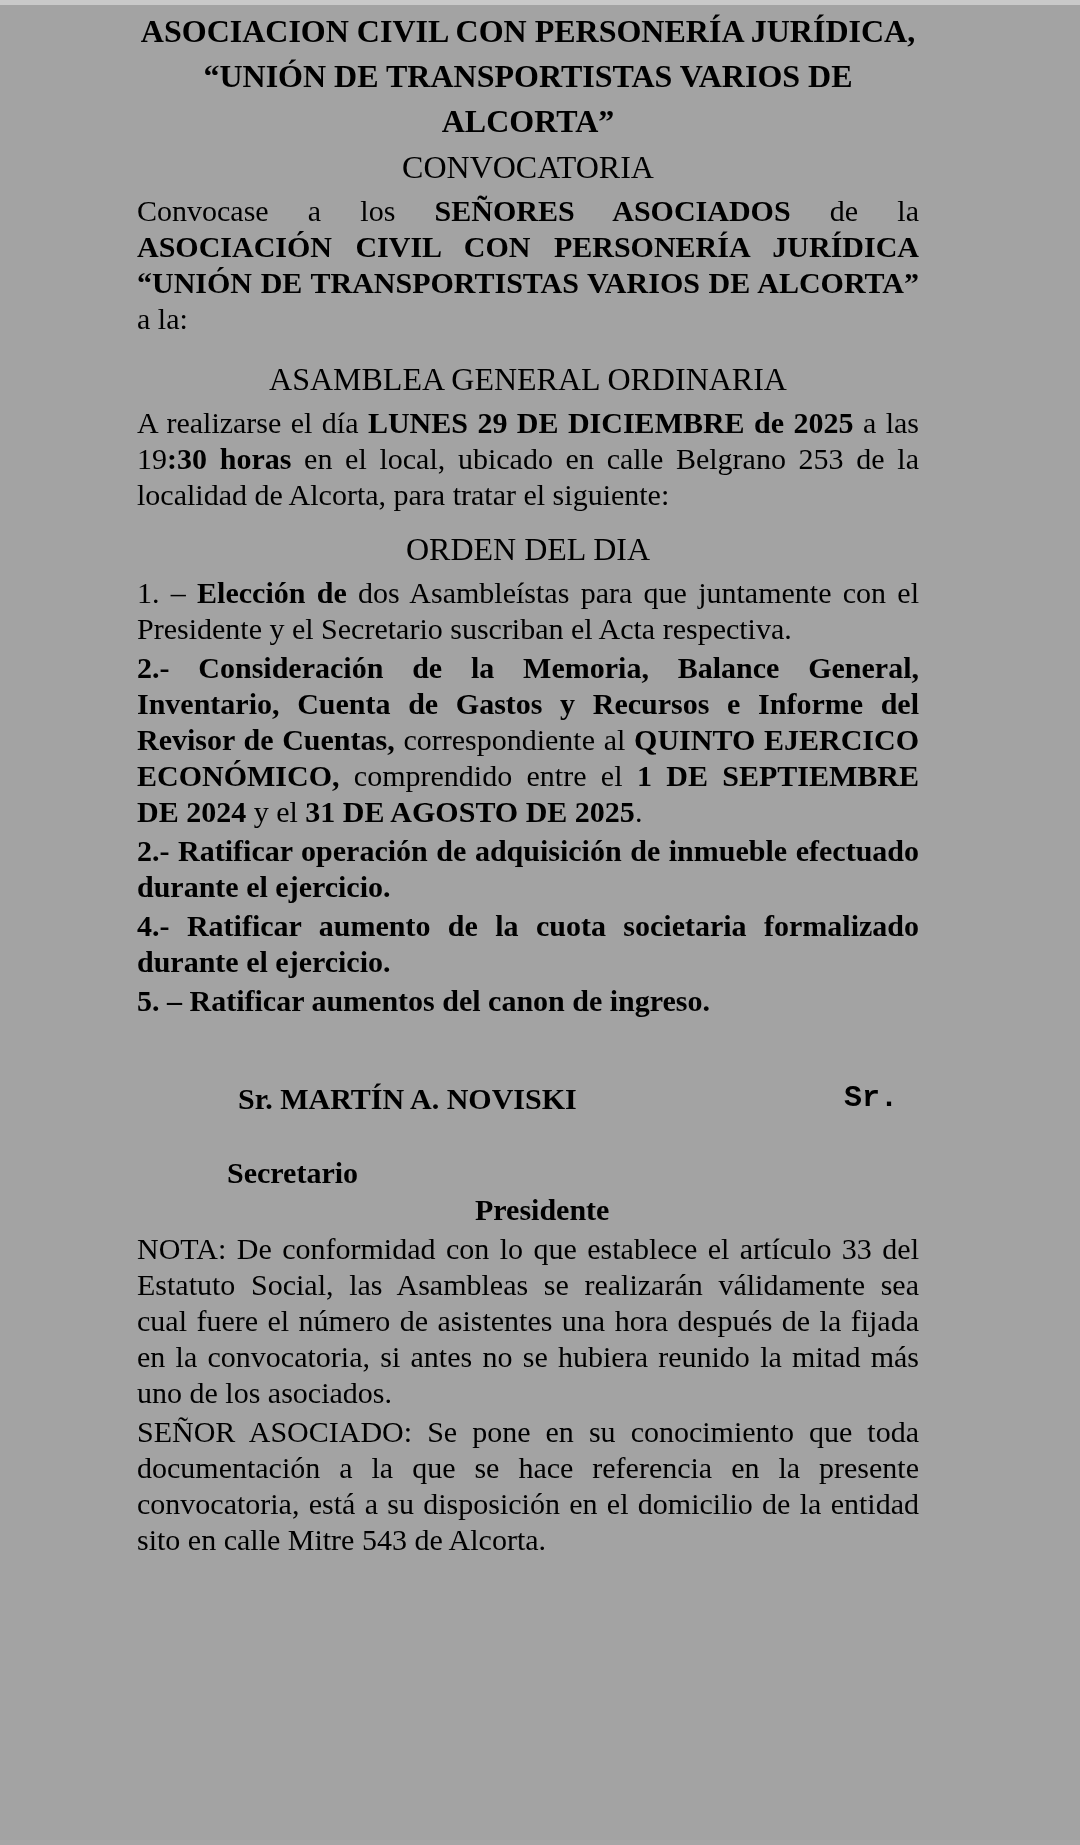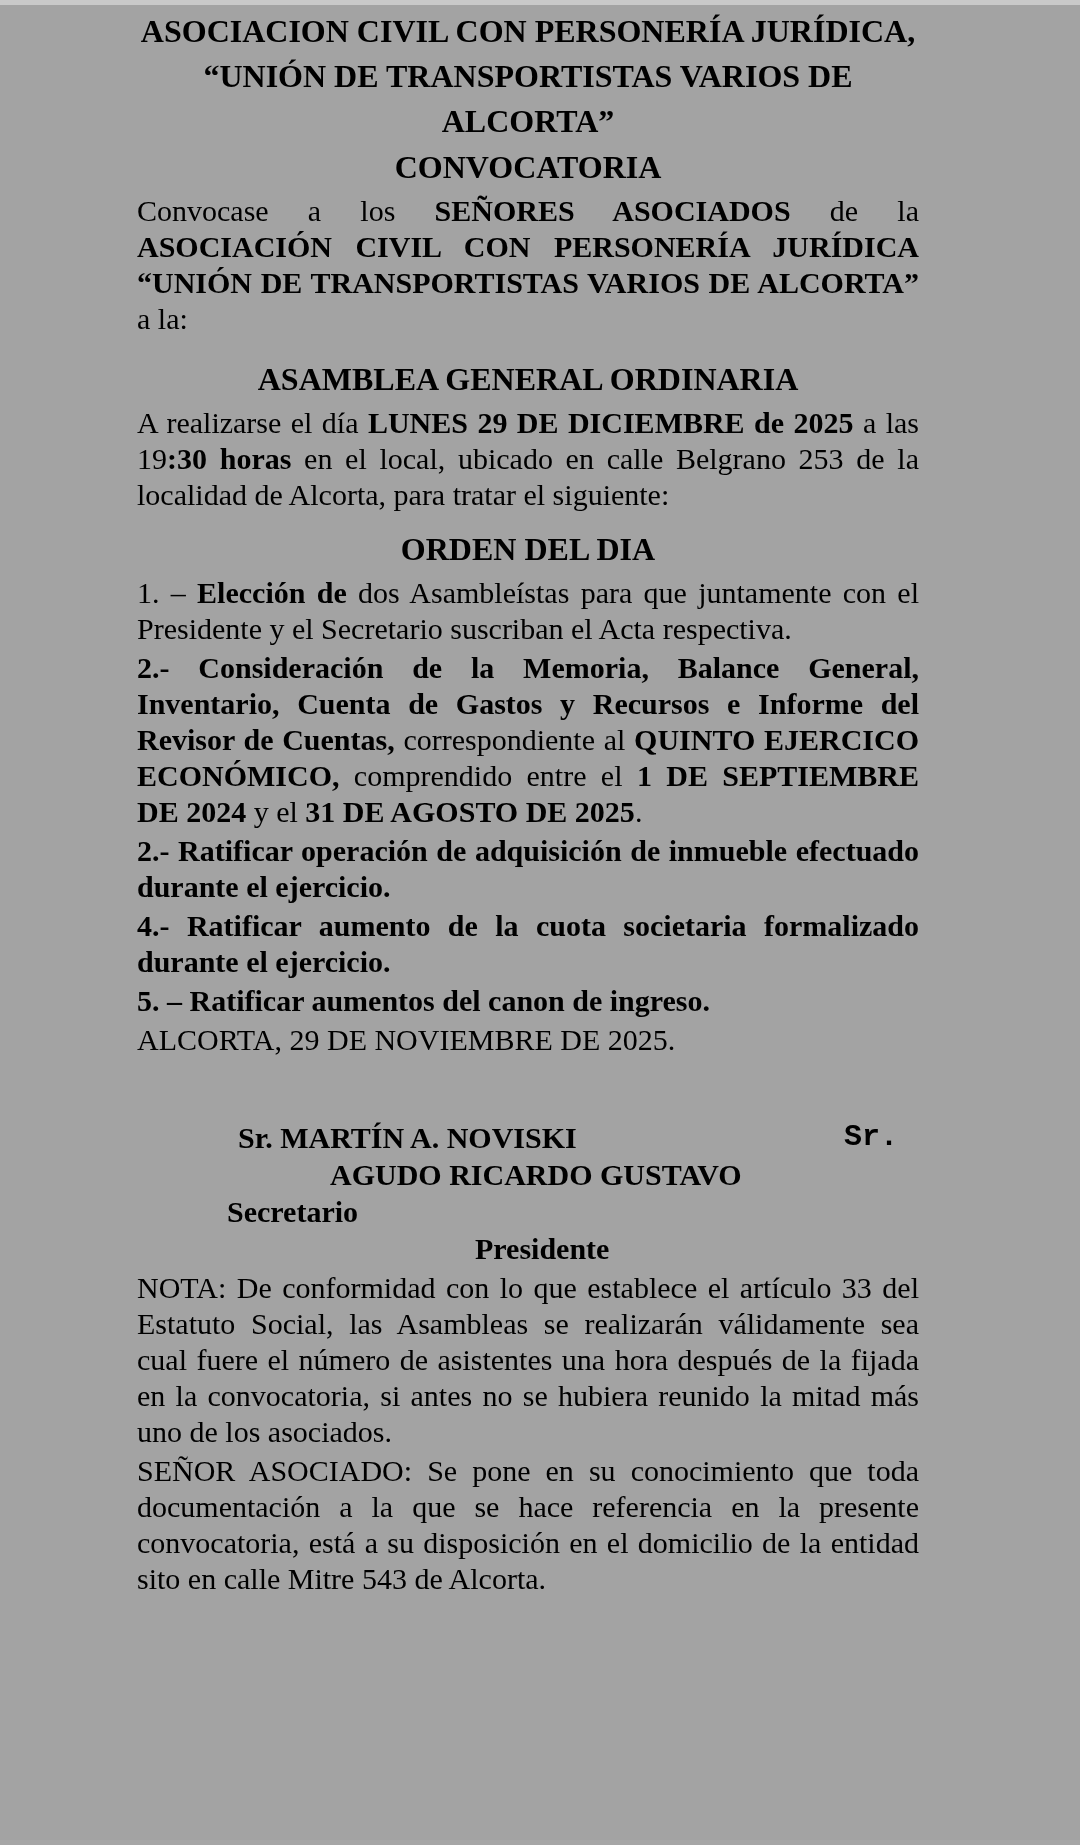--- a/index.html
+++ b/index.html
@@ -31,21 +31,21 @@
     font-size: 32px;
     line-height: 45px;
     font-weight: bold;
     text-align: center;
   }
   h1.doc-title span { display: block; }
   .h-center {
     margin: 8px;
     font-size: 32px;
     line-height: 36px;
-    font-weight: bold;
+    font-weight: normal;
     text-align: center;
   }
   .h-convocatoria { margin-top: 5px; }
   .h-asamblea     { margin-top: 24px; }
   .h-orden        { margin-top: 18px; }
   p.body {
     margin: 3px;
     text-align: justify;
     text-align-last: left;
   }
@@ -100,26 +100,24 @@
     <p class="body item-1"><span>1. – </span><span class="b">Elección de</span><span> dos Asambleístas para que juntamente con el Presidente y el Secretario suscriban el Acta respectiva.</span></p>
 
     <p class="body item-2"><span class="b">2.- Consideración de la Memoria, Balance General, Inventario, Cuenta de Gastos y Recursos e Informe del Revisor de Cuentas,</span><span> correspondiente al </span><span class="b">QUINTO EJERCICO ECONÓMICO,</span><span> comprendido entre el </span><span class="b">1 DE SEPTIEMBRE DE 2024</span><span> y el </span><span class="b">31 DE AGOSTO DE 2025</span><span>.</span></p>
 
     <p class="body item-3"><span class="b">2.- Ratificar operación de adquisición de inmueble efectuado durante el ejercicio.</span></p>
 
     <p class="body item-4"><span class="b">4.- Ratificar aumento de la cuota societaria formalizado durante el ejercicio.</span></p>
 
     <p class="body item-5"><span class="b">5. – Ratificar aumentos del canon de ingreso.</span></p>
 
-    <p class="body indent date-line">ALCORTA, 29 DE NOVIEMBRE DE 2025.</p>
 
     <div class="signatures">
       <span class="sig sig-martin">Sr. MARTÍN A. NOVISKI</span>
       <span class="sig sig-sr-right">Sr.</span>
-      <span class="sig sig-agudo">AGUDO RICARDO GUSTAVO</span>
       <span class="sig sig-secretario">Secretario</span>
       <span class="sig sig-presidente">Presidente</span>
     </div>
 
     <p class="body indent p-nota">NOTA: De conformidad con lo que establece el artículo 33 del Estatuto Social, las Asambleas se realizarán válidamente sea cual fuere el número de asistentes una hora después de la fijada en la convocatoria, si antes no se hubiera reunido la mitad más uno de los asociados.</p>
 
     <p class="body indent p-senor">SEÑOR ASOCIADO: Se pone en su conocimiento que toda documentación a la que se hace referencia en la presente convocatoria, está a su disposición en el domicilio de la entidad sito en calle Mitre 543 de Alcorta.</p>
 
   </div>
 

